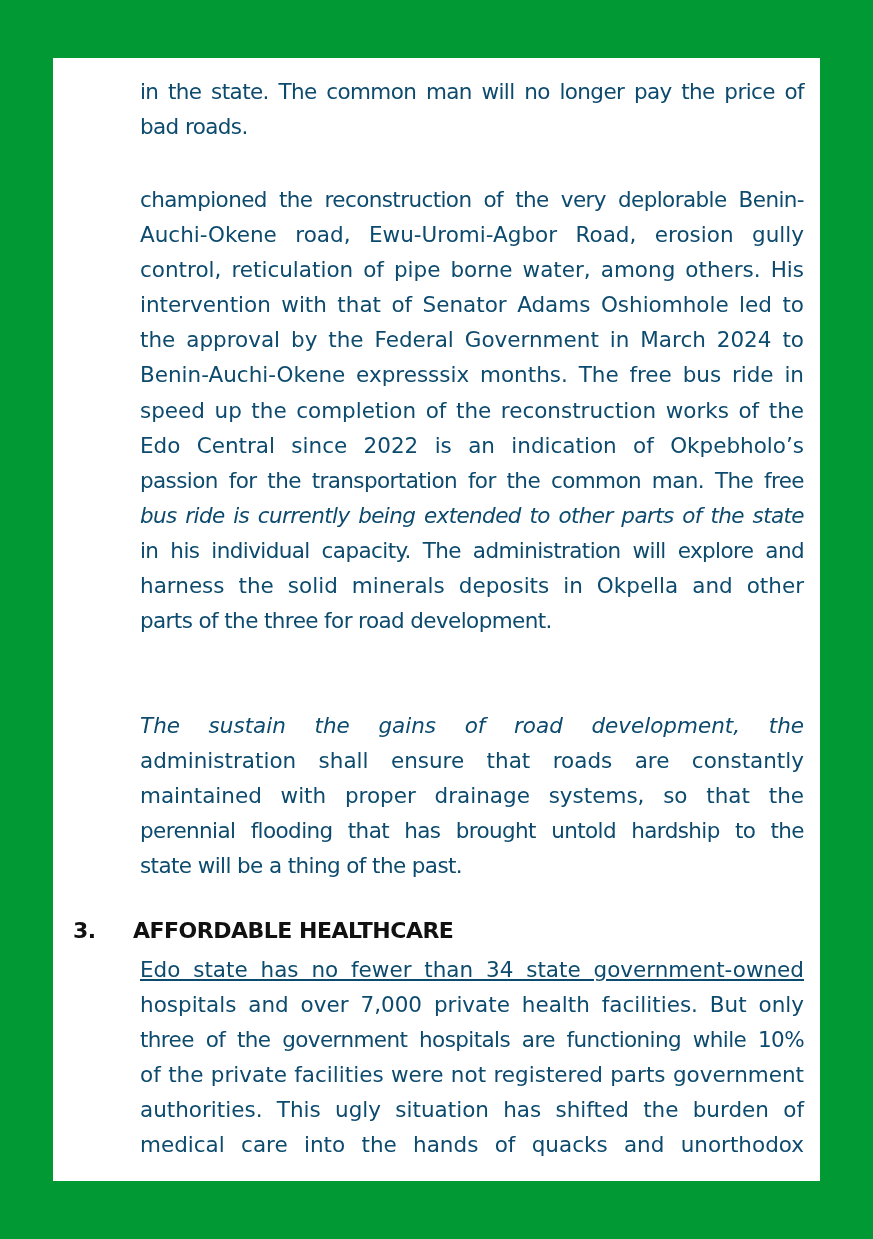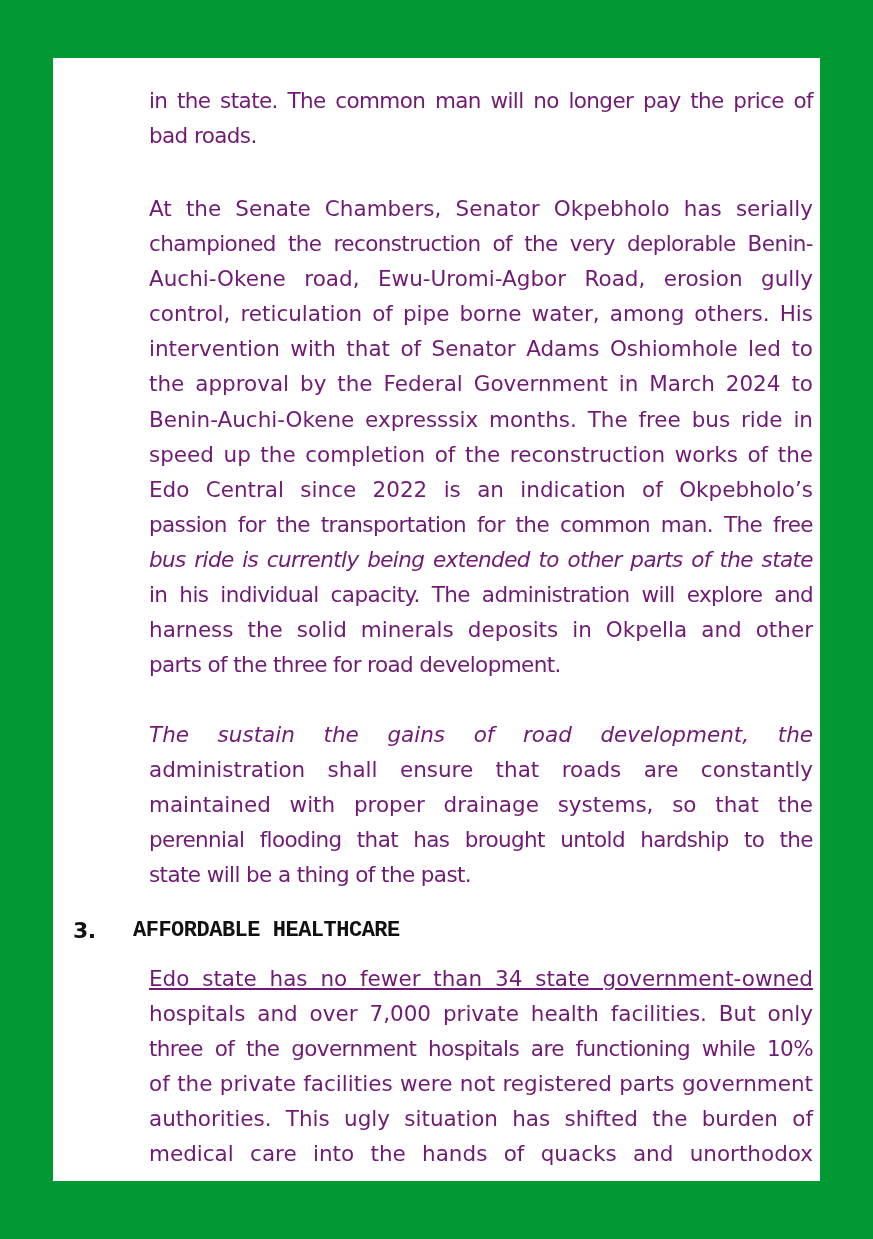--- a/index.html
+++ b/index.html
@@ -13,24 +13,24 @@
   .page {
     position: absolute;
     left: 53px; top: 58px;
     width: 767px; height: 1123px;
     background: #ffffff;
   }
   .para {
     position: absolute;
     left: 83px;
     width: 664px;
-    color: #701a75;
+    color: #0c4a6e;
     font-size: 21.5px;
     line-height: 35.1px;
-    margin: 13px;
+    margin: 4px;
   }
   .line {
     display: block;
     white-space: nowrap;
     text-align: justify;
     text-align-last: justify;
     height: 35.1px;
   }
   .line.last { text-align-last: left; }
   .condensed { letter-spacing: -0.6px; }
@@ -41,35 +41,34 @@
     position: absolute;
     top: 858px;
     left: 20px;
     font-weight: bold;
     font-size: 22px;
     color: #111111;
     line-height: 30px;
     letter-spacing: -0.5px;
   }
   .heading .num { position: absolute; left: 0; top: 0; }
-  .heading .title { position: absolute; left: 60px; top: 0; white-space: nowrap; font-family: Liberation Mono, monospace; }
+  .heading .title { position: absolute; left: 60px; top: 0; white-space: nowrap; }
   .p4 { top: 890px; }
 </style>
 </head>
 <body>
 
 <div class="page">
 
   <p class="para p1">
     <span class="line condensed" style="display: block;">in the state. The common man will no longer pay the price of</span>
     <span class="line last condensed" style="display: block;">bad roads.</span>
   </p>
 
   <p class="para p2">
-    <span class="line" style="display: block;">At the Senate Chambers, Senator Okpebholo has serially</span>
     <span class="line condensed" style="display: block;">championed the reconstruction of the very deplorable Benin-</span>
     <span class="line" style="display: block;">Auchi-Okene road, Ewu-Uromi-Agbor Road, erosion gully</span>
     <span class="line" style="display: block;">control, reticulation of pipe borne water, among others. His</span>
     <span class="line" style="display: block;">intervention with that of Senator Adams Oshiomhole led to</span>
     <span class="line" style="display: block;">the approval by the Federal Government in March 2024 to</span>
     <span class="line" style="display: block;">Benin-Auchi-Okene expresssix months. The free bus ride in</span>
     <span class="line" style="display: block;">speed up the completion of the reconstruction works of the</span>
     <span class="line" style="display: block;">Edo Central since 2022 is an indication of Okpebholo’s</span>
     <span class="line condensed" style="display: block;">passion for the transportation for the common man. The free</span>
     <span class="line condensed" style="display: block; font-style: italic;">bus ride is currently being extended to other parts of the state</span>

